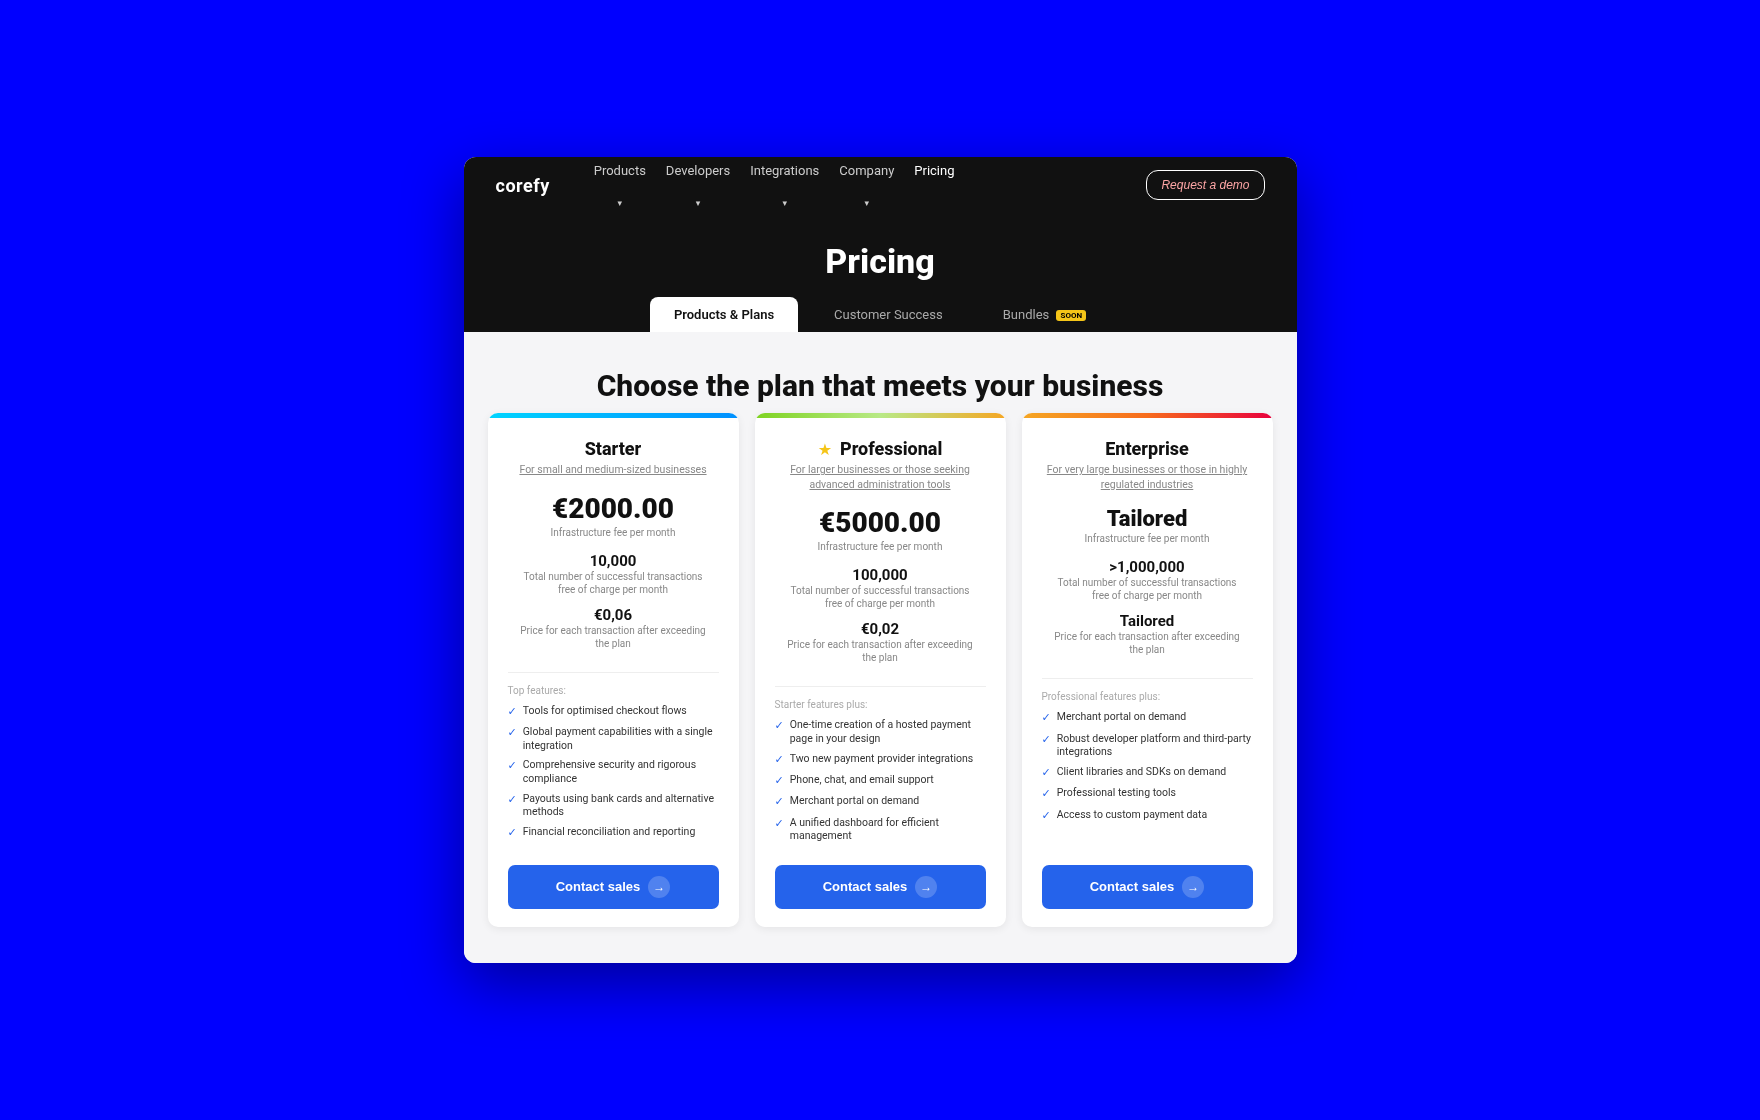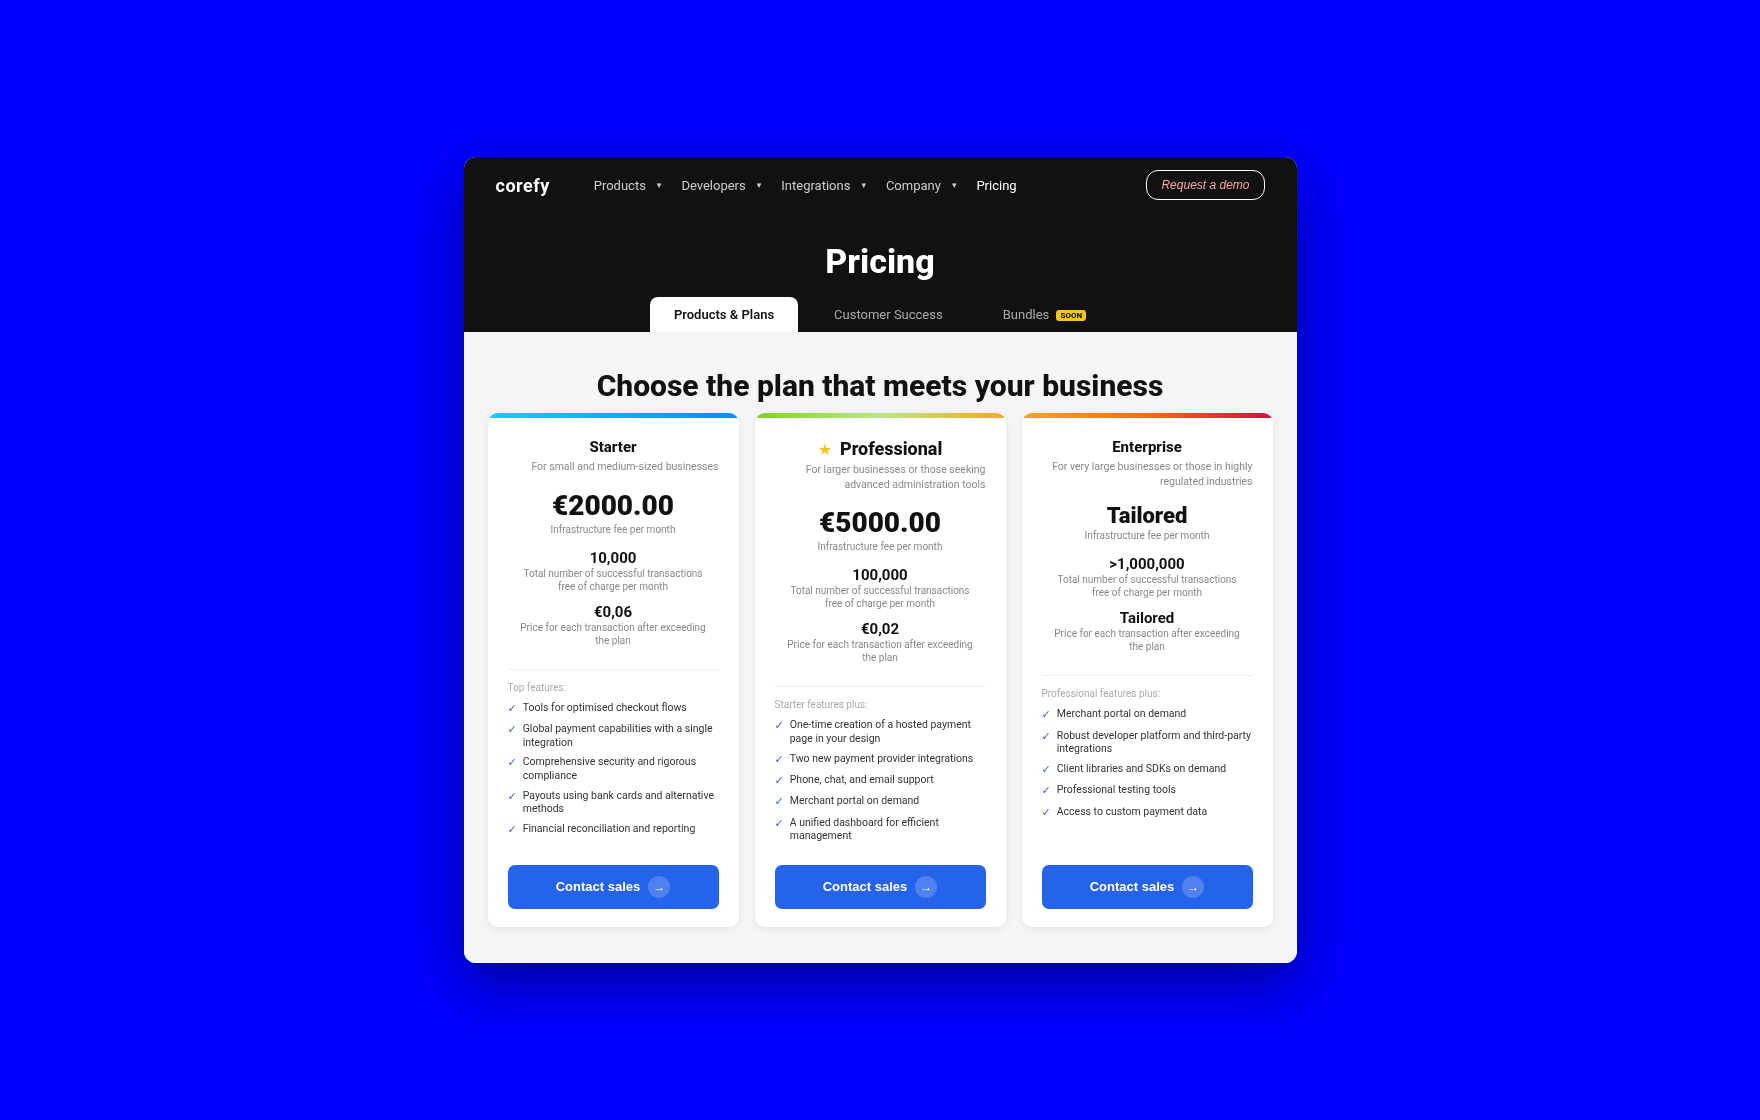--- a/index.html
+++ b/index.html
@@ -38,21 +38,22 @@
       display: flex;
       gap: 20px;
       flex: 1;
     }
     .nav-item {
       color: #ccc;
       font-size: 13px;
       cursor: pointer;
       display: flex;
       align-items: center;
-      gap: 11px;
+      gap: 20px;
+      flex-direction: column;
     }
     .nav-item .chevron { font-size: 9px; }
     .nav-item.active { color: #fff; }
     .nav-cta {
       background: transparent;
       border: 1.5px solid #fff;
       color: #fca5a5;
       padding: 7px 14px;
       border-radius: 12px;
       font-size: 12px;
@@ -144,37 +145,38 @@
     .plan-bar.starter { background: linear-gradient(90deg, #00d4ff, #0090ff); }
     .plan-bar.professional { background: linear-gradient(90deg, #7ed321, #b8e986, #f5a623); }
     .plan-bar.enterprise { background: linear-gradient(90deg, #f5a623, #f76b1c, #e8003d); }
     .plan-body {
       padding: 20px 20px 16px;
       flex: 1;
       display: flex;
       flex-direction: column;
     }
     .plan-name {
-      font-size: 15px;
+      font-size: 18px;
       font-weight: 800;
       color: #111;
       text-align: center;
       margin-bottom: 4px;
     }
     .plan-name-row {
       text-align: center;
       margin-bottom: 4px;
     }
     .plan-star { color: #f5c518; margin-right: 4px; }
     .plan-desc {
       font-size: 10.5px;
       color: #888;
-      text-align: right;
+      text-align: center;
       margin-bottom: 14px;
       line-height: 1.4;
+      text-decoration: underline;
     }
     .plan-price {
       font-size: 28px;
       font-weight: 900;
       color: #111;
       text-align: center;
       margin-bottom: 2px;
     }
     .plan-price-label {
       font-size: 10px;

